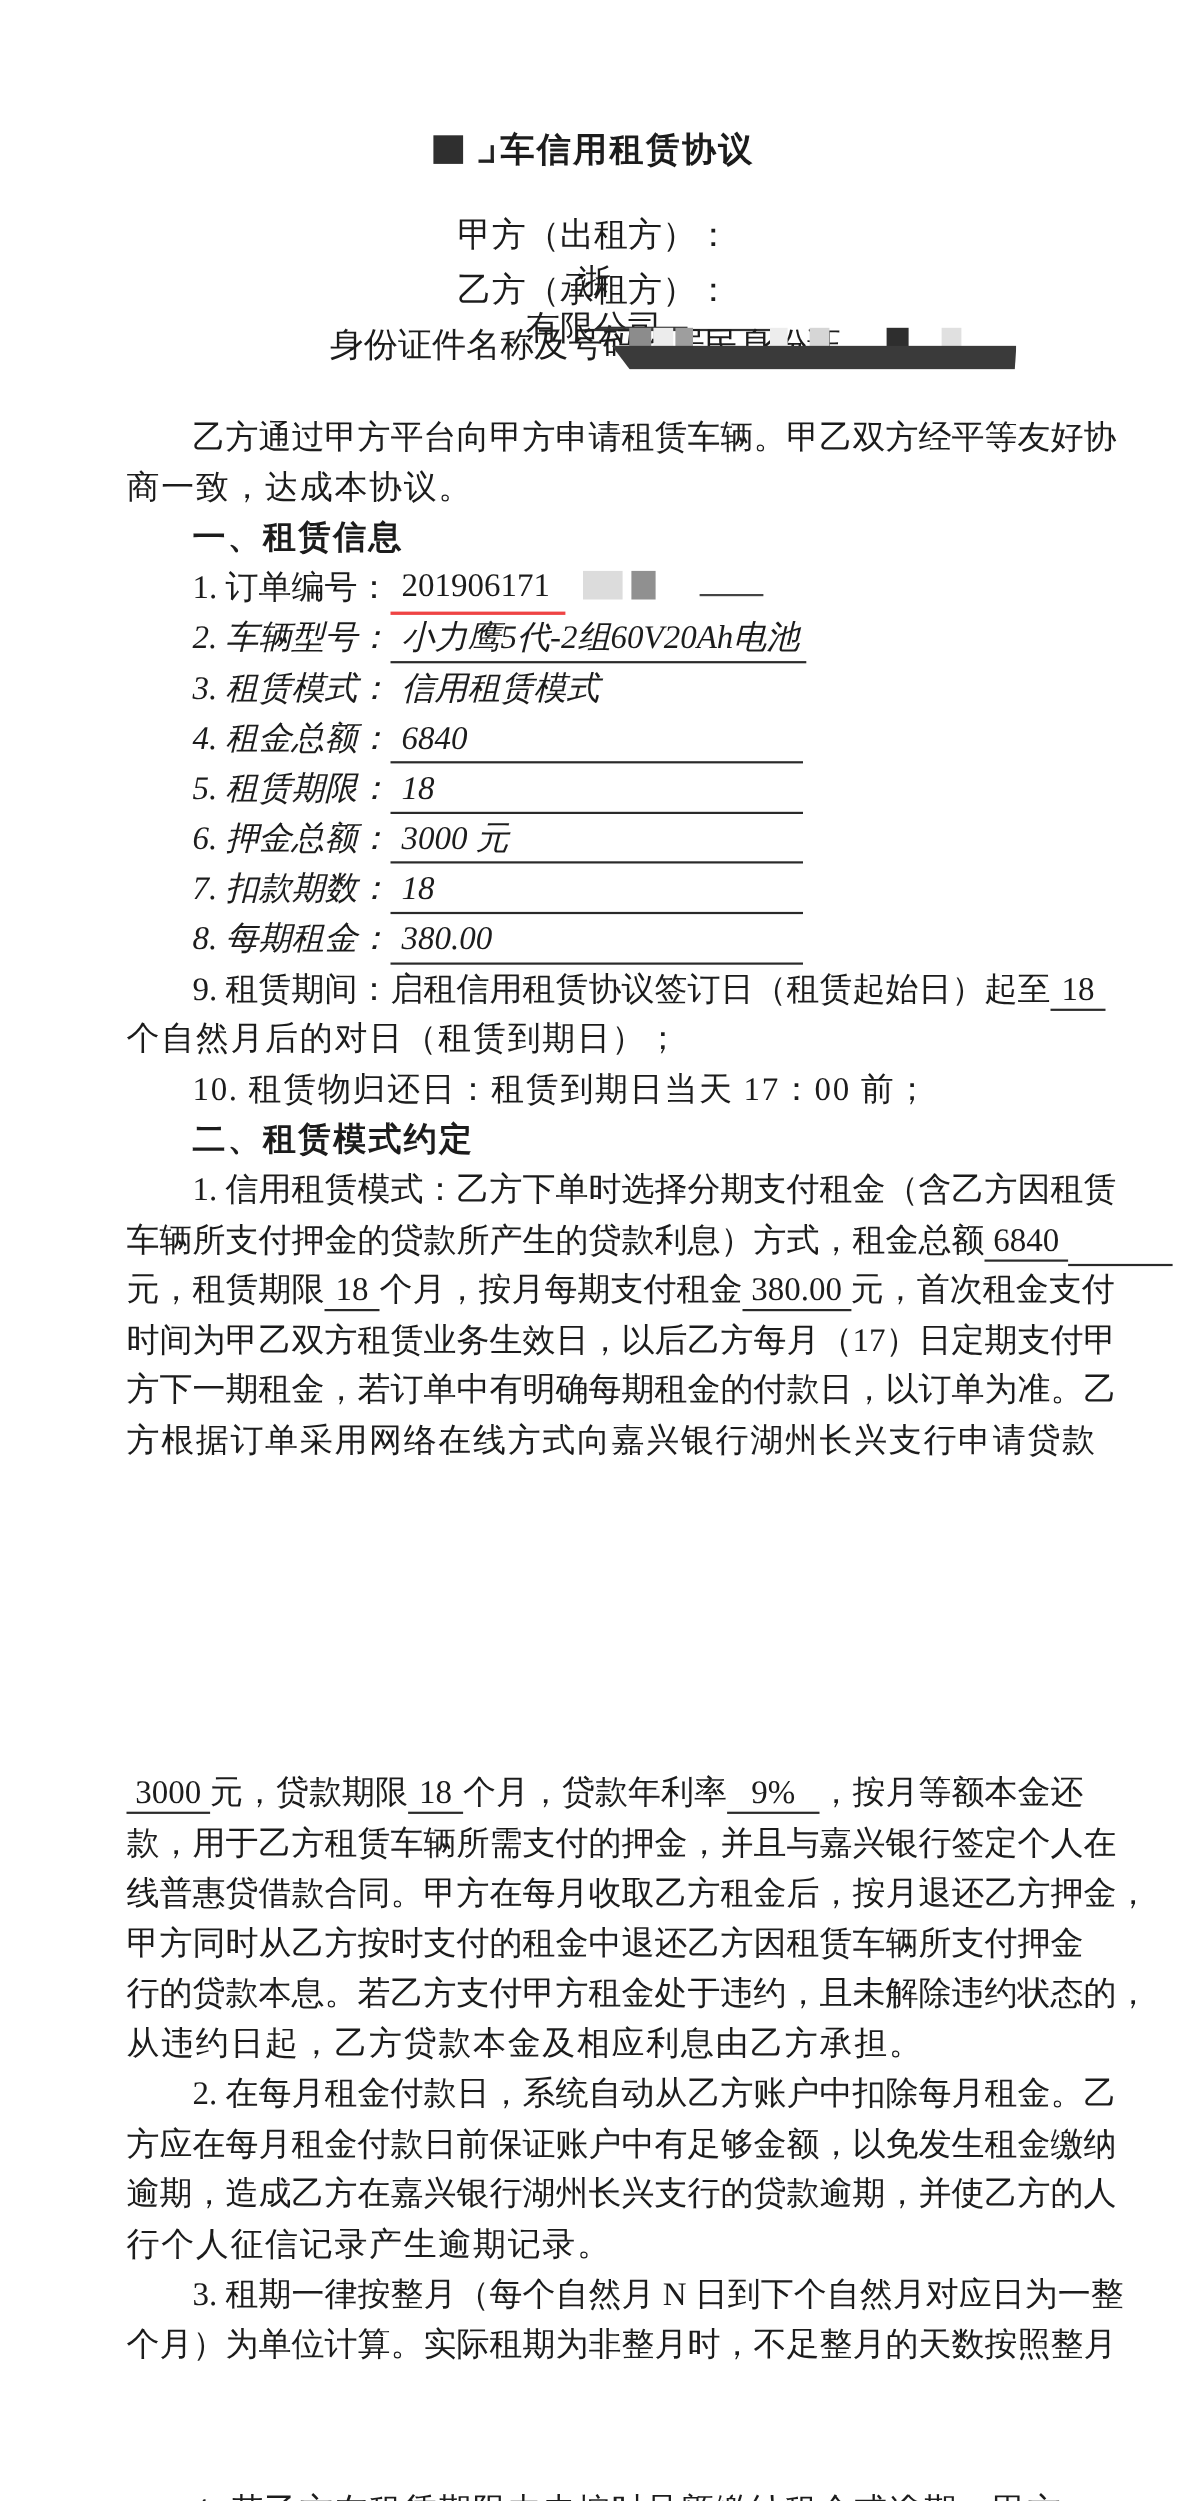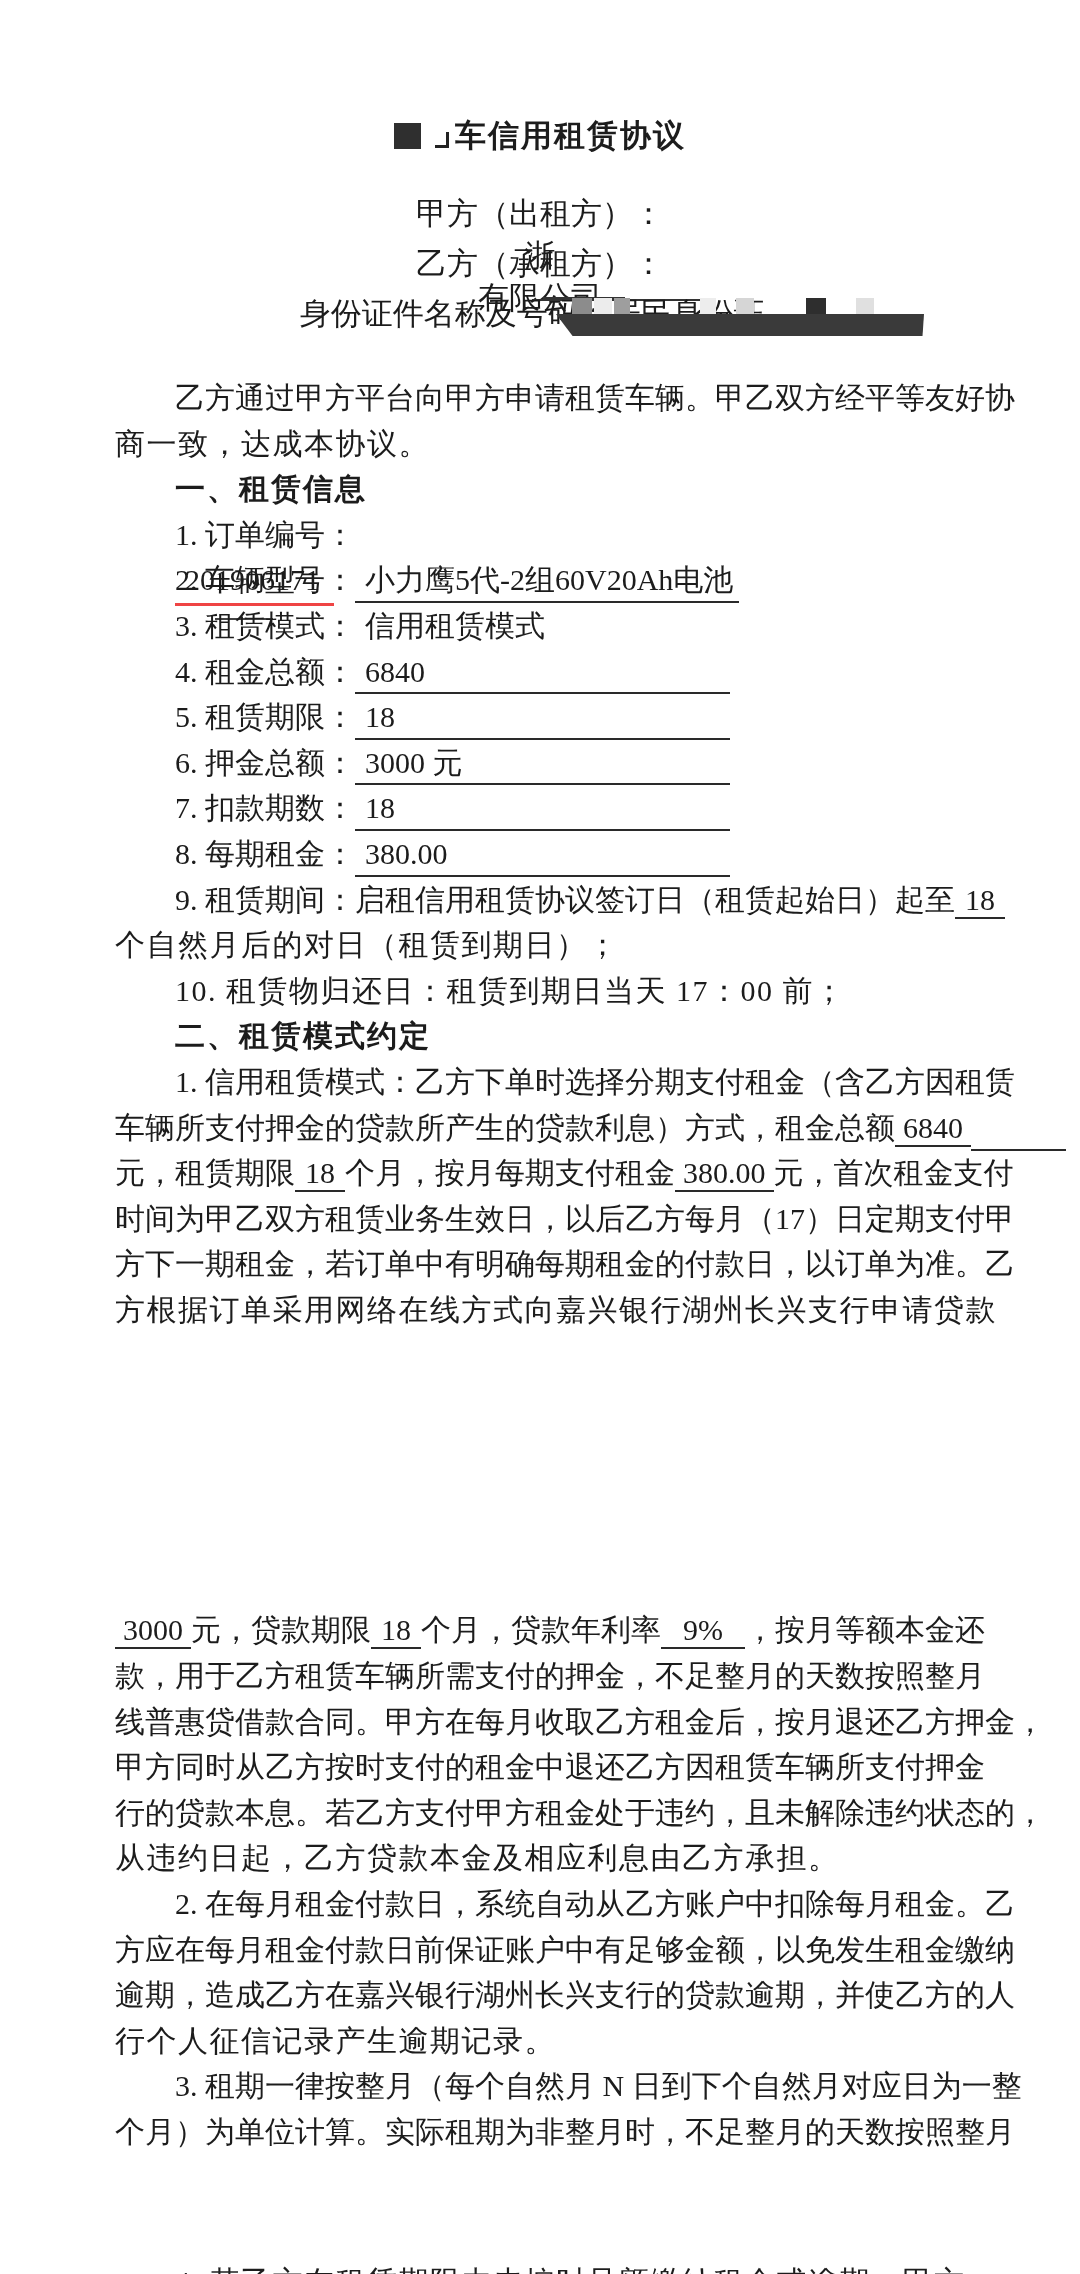--- a/index.html
+++ b/index.html
@@ -29,25 +29,25 @@
   
   .bl{height:45.6px;line-height:45.6px;white-space:nowrap;overflow:visible;}
   .j{text-align:justify;text-align-last:justify;}
   .nj{letter-spacing:1.5px;}
   .ind{padding-left:60px;}
   .hd{font-weight:700;letter-spacing:2px;}
   .u{border-bottom:2px solid #2a2a2a;padding:0 8px 1px 8px;}
   .u-tight{border-bottom:2px solid #2a2a2a;padding:0 10px 1px 10px;}
   .ext{display:inline-block;width:95px;border-bottom:2px solid #2a2a2a;height:28px;vertical-align:bottom;}
   
-  .fitem{width:615px;box-sizing:border-box;padding-left:60px;display:flex;height:45.6px;line-height:45.6px;white-space:nowrap;}
+  .fitem{width:615px;box-sizing:border-box;padding-left:60px;display:flex;height:45.6px;line-height:45.6px;white-space:nowrap;font-style:italic;}
   .fitem .lab{flex:0 0 auto;}
   .fitem .val{flex:1 1 auto;border-bottom:2px solid #2a2a2a;padding:0 6px 0 10px;}
   .fitem .val.noline{border-bottom:none;}
-  .item1{width:850px;display:flex;align-items:flex-start;height:45.6px;line-height:45.6px;white-space:nowrap;box-sizing:border-box;padding-left:60px;flex-direction:column;}
+  .item1{width:850px;display:flex;align-items:center;height:45.6px;line-height:45.6px;white-space:nowrap;box-sizing:border-box;padding-left:60px;}
   .item1 .uval{border-bottom:3px solid #ef4444;padding:0 14px 0 10px;}
   .item1 .shortline{display:inline-block;width:58px;border-bottom:2.5px solid #444;height:20px;margin-left:40px;margin-bottom:8px;}
   .b-sm{display:inline-block;height:26px;margin-bottom:6px;}
   
   .idwrap{position:relative;}
   .idbar{position:absolute;left:441px;top:21px;width:368px;height:22px;background:#3a3a3a;clip-path:polygon(0 0,100% 0,99.6% 100%,4.5% 100%);}
   .idbox{position:absolute;top:5px;height:23px;}
   .sp{width:100%;}
   .clipped{position:absolute;left:115px;right:115px;top:2262px;height:12px;overflow:hidden;white-space:nowrap;letter-spacing:1.5px;}
 </style>
@@ -156,21 +156,21 @@
   </div>
   <div class="bl j">时间为甲乙双方租赁业务生效日，以后乙方每月（17）日定期支付甲</div>
   <div class="bl j">方下一期租金，若订单中有明确每期租金的付款日，以订单为准。乙</div>
   <div class="bl nj">方根据订单采用网络在线方式向嘉兴银行湖州长兴支行申请贷款</div>
 
   <div class="sp" style="height:275px"></div>
 
   <div class="bl j">
     <span class="u">3000</span><span>元，贷款期限</span><span class="u-tight">18</span><span>个月，贷款年利率</span><span class="u-tight" style="padding:0 22px 1px 22px;">9%</span><span>，按月等额本金还</span>
   </div>
-  <div class="bl j">款，用于乙方租赁车辆所需支付的押金，不足整月的天数按照整月</div>
+  <div class="bl j">款，用于乙方租赁车辆所需支付的押金，并且与嘉兴银行签定个人在</div>
   <div class="bl j">线普惠贷借款合同。甲方在每月收取乙方租金后，按月退还乙方押金，</div>
   <div class="bl j">甲方同时从乙方按时支付的租金中退还乙方因租赁车辆所支付押金</div>
   <div class="bl j">行的贷款本息。若乙方支付甲方租金处于违约，且未解除违约状态的，</div>
   <div class="bl nj">从违约日起，乙方贷款本金及相应利息由乙方承担。</div>
   <div class="bl j ind">2. 在每月租金付款日，系统自动从乙方账户中扣除每月租金。乙</div>
   <div class="bl j">方应在每月租金付款日前保证账户中有足够金额，以免发生租金缴纳</div>
   <div class="bl j">逾期，造成乙方在嘉兴银行湖州长兴支行的贷款逾期，并使乙方的人</div>
   <div class="bl nj">行个人征信记录产生逾期记录。</div>
   <div class="bl j ind">3. 租期一律按整月（每个自然月 N 日到下个自然月对应日为一整</div>
   <div class="bl j">个月）为单位计算。实际租期为非整月时，不足整月的天数按照整月</div>

